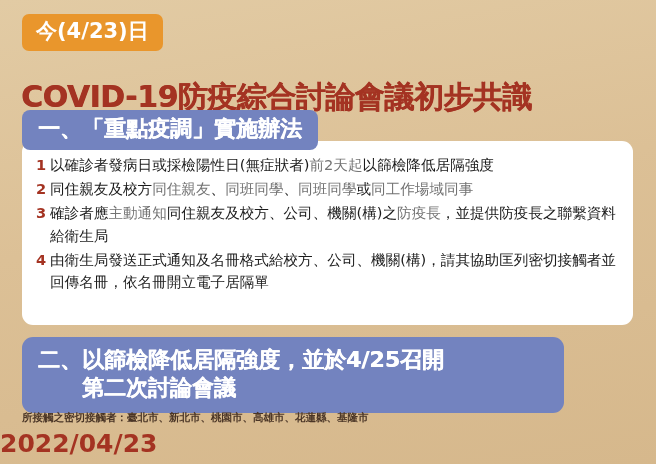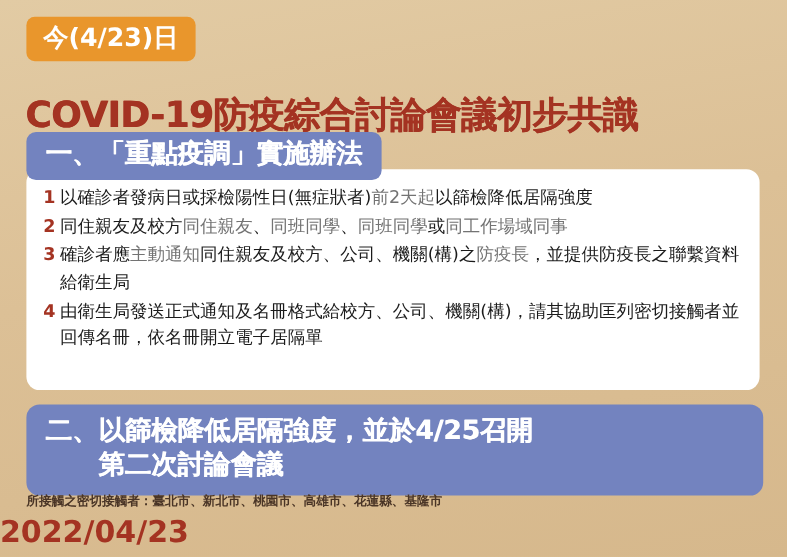--- a/index.html
+++ b/index.html
@@ -106,21 +106,21 @@
   .item-body {
     flex: 1 1 auto;
   }
   .hl { color: #737373; }
 
   
   .section-two {
     position: absolute;
     left: 22px;
     top: 337px;
-    width: 614px;
+    width: 542px;
     box-sizing: border-box;
     background: #7383bf;
     color: #ffffff;
     border-radius: 11px;
     padding: 9px 16px 11px 16px;
     font-size: 22px;
     font-weight: bold;
     line-height: 1.28;
     text-shadow: 0.5px 0 0 #ffffff;
   }

